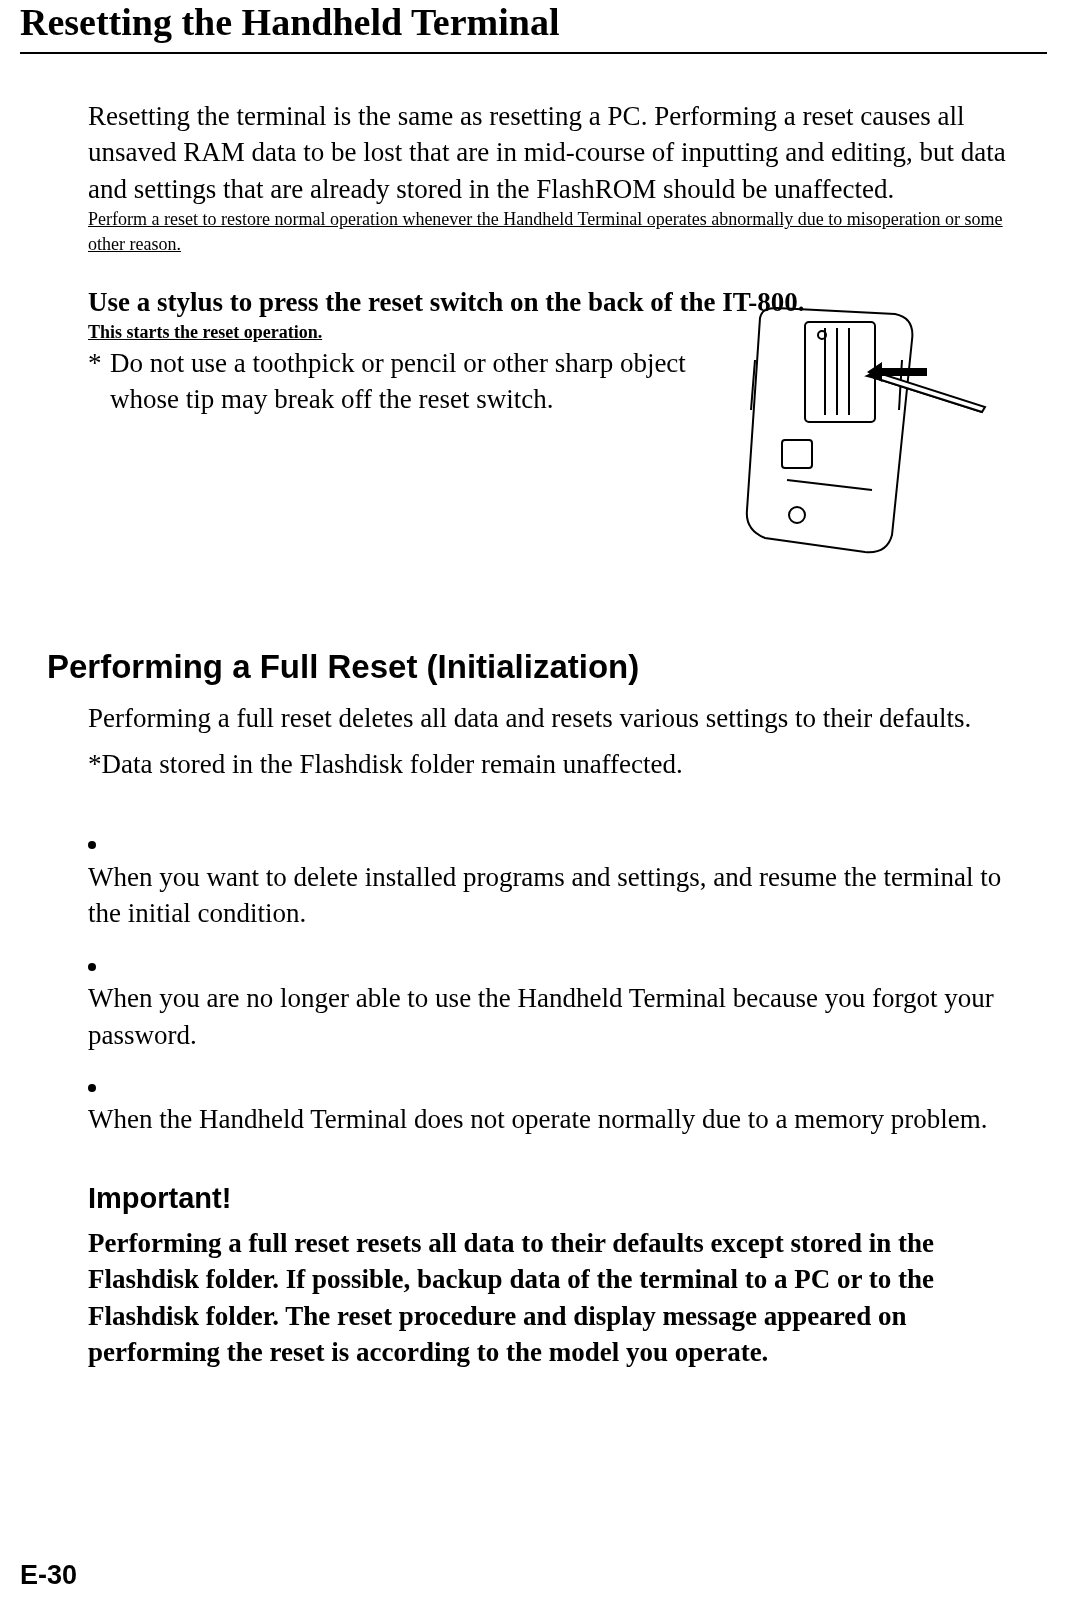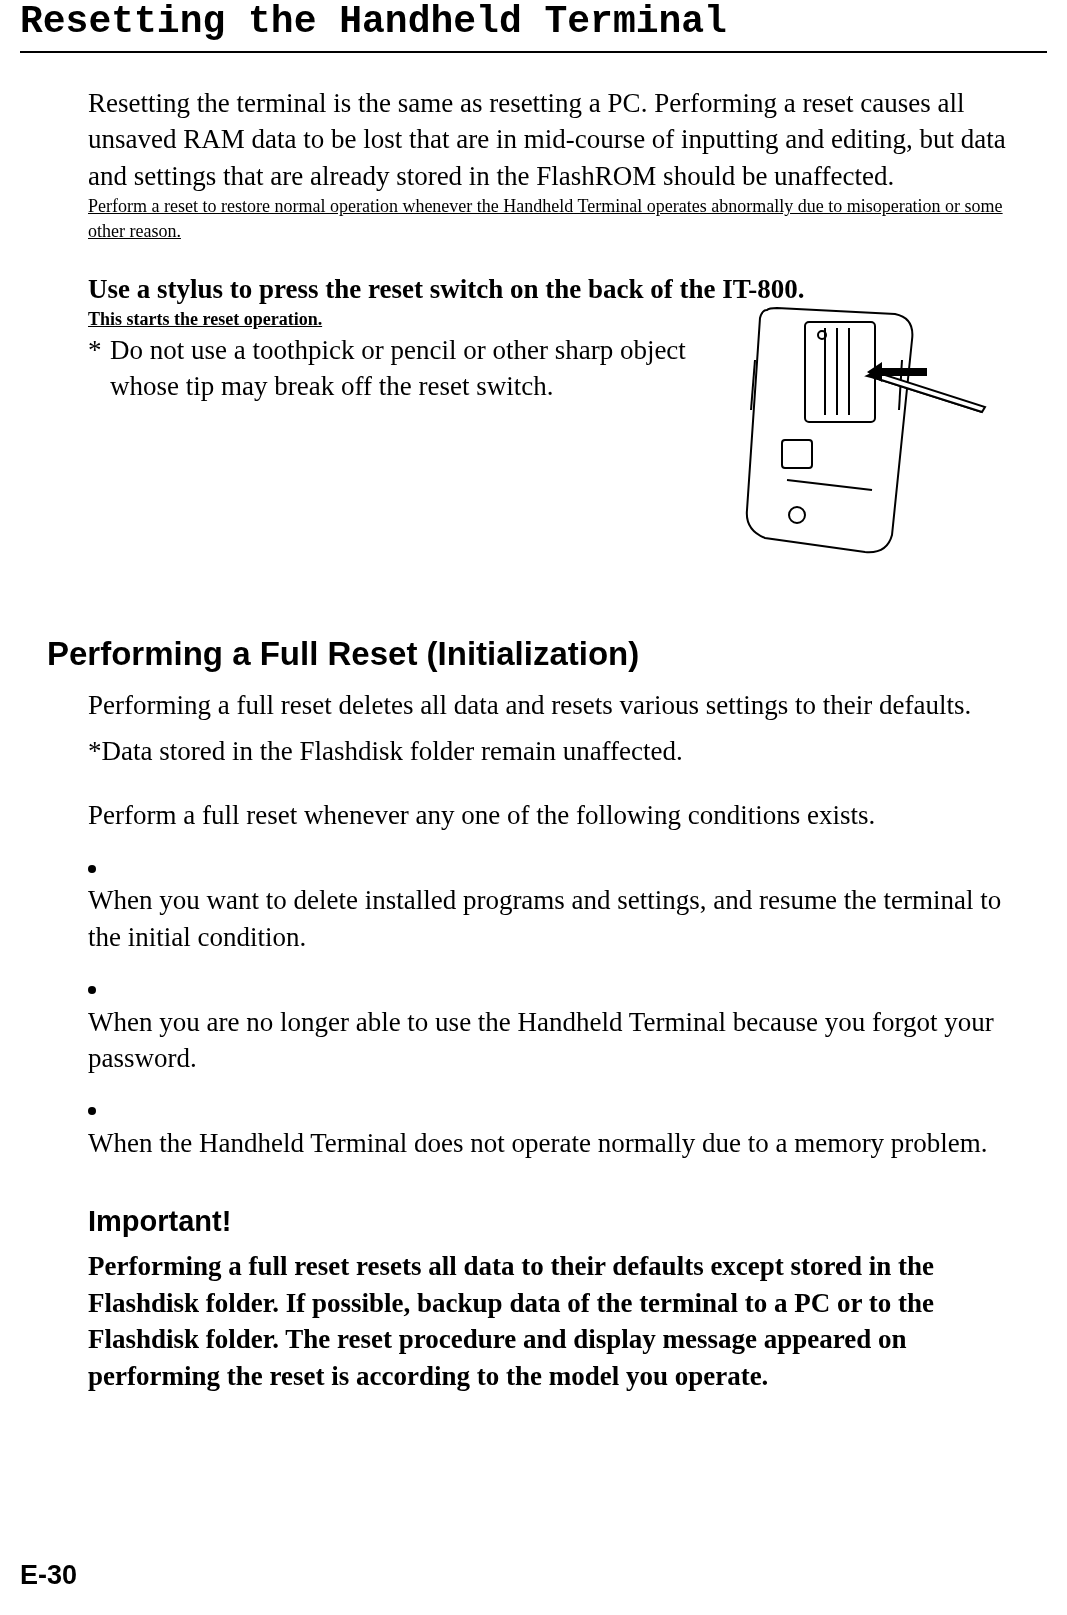--- a/index.html
+++ b/index.html
@@ -6,26 +6,26 @@
     body {
       width: 1067px;
       height: 1615px;
       background: #fff;
       font-family: "Times New Roman", Times, serif;
       color: #000;
       position: relative;
       padding: 0 20px;
     }
     .page-title {
-      font-family: Liberation Mono, monospace;
+      font-family: Liberation Serif, serif;
       font-weight: bold;
       font-size: 38px;
       padding-bottom: 8px;
       border-bottom: 2px solid #000;
-      margin-bottom: 32px;
+      margin-bottom: 44px;
     }
     .content-block {
       padding-left: 68px;
       padding-right: 20px;
     }
     .para {
       font-size: 27px;
       line-height: 1.35;
       margin-bottom: 0;
     }
@@ -146,21 +146,20 @@
 
 <div style="height:230px"></div>
 
 <h2 class="section-title">Performing a Full Reset (Initialization)</h2>
 
 <div class="content-block">
   <p class="para">Performing a full reset deletes all data and resets various settings to their defaults.</p>
   <div style="height:10px"></div>
   <p class="para">*Data stored in the Flashdisk folder remain unaffected.</p>
   <div class="spacer-sm"></div>
-  <p class="para">Perform a full reset whenever any one of the following conditions exists.</p>
 
   <div class="bullet-row">
     <div class="dot"><span class="bullet-dot"></span></div>
     <div class="txt">When you want to delete installed programs and settings, and resume the terminal to the initial condition.</div>
   </div>
   <div class="bullet-row">
     <div class="dot"><span class="bullet-dot"></span></div>
     <div class="txt">When you are no longer able to use the Handheld Terminal because you forgot your password.</div>
   </div>
   <div class="bullet-row">

